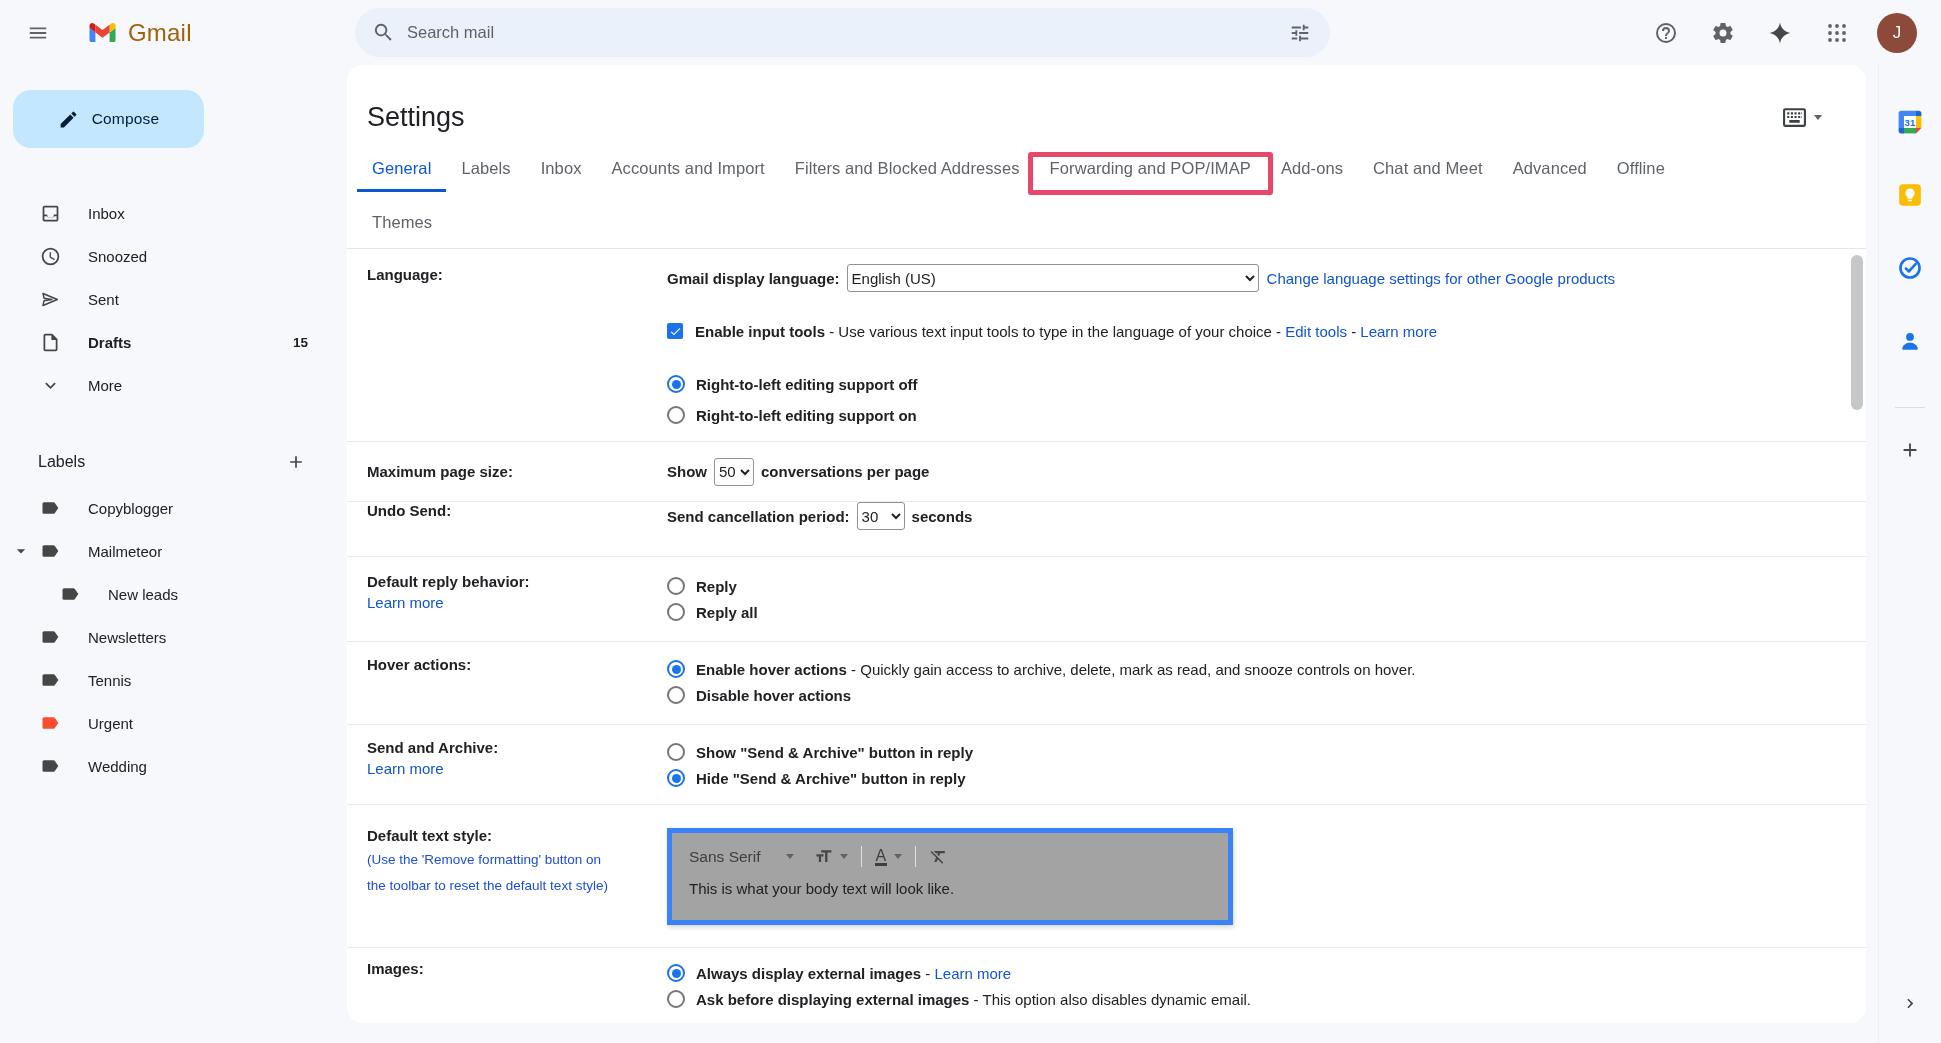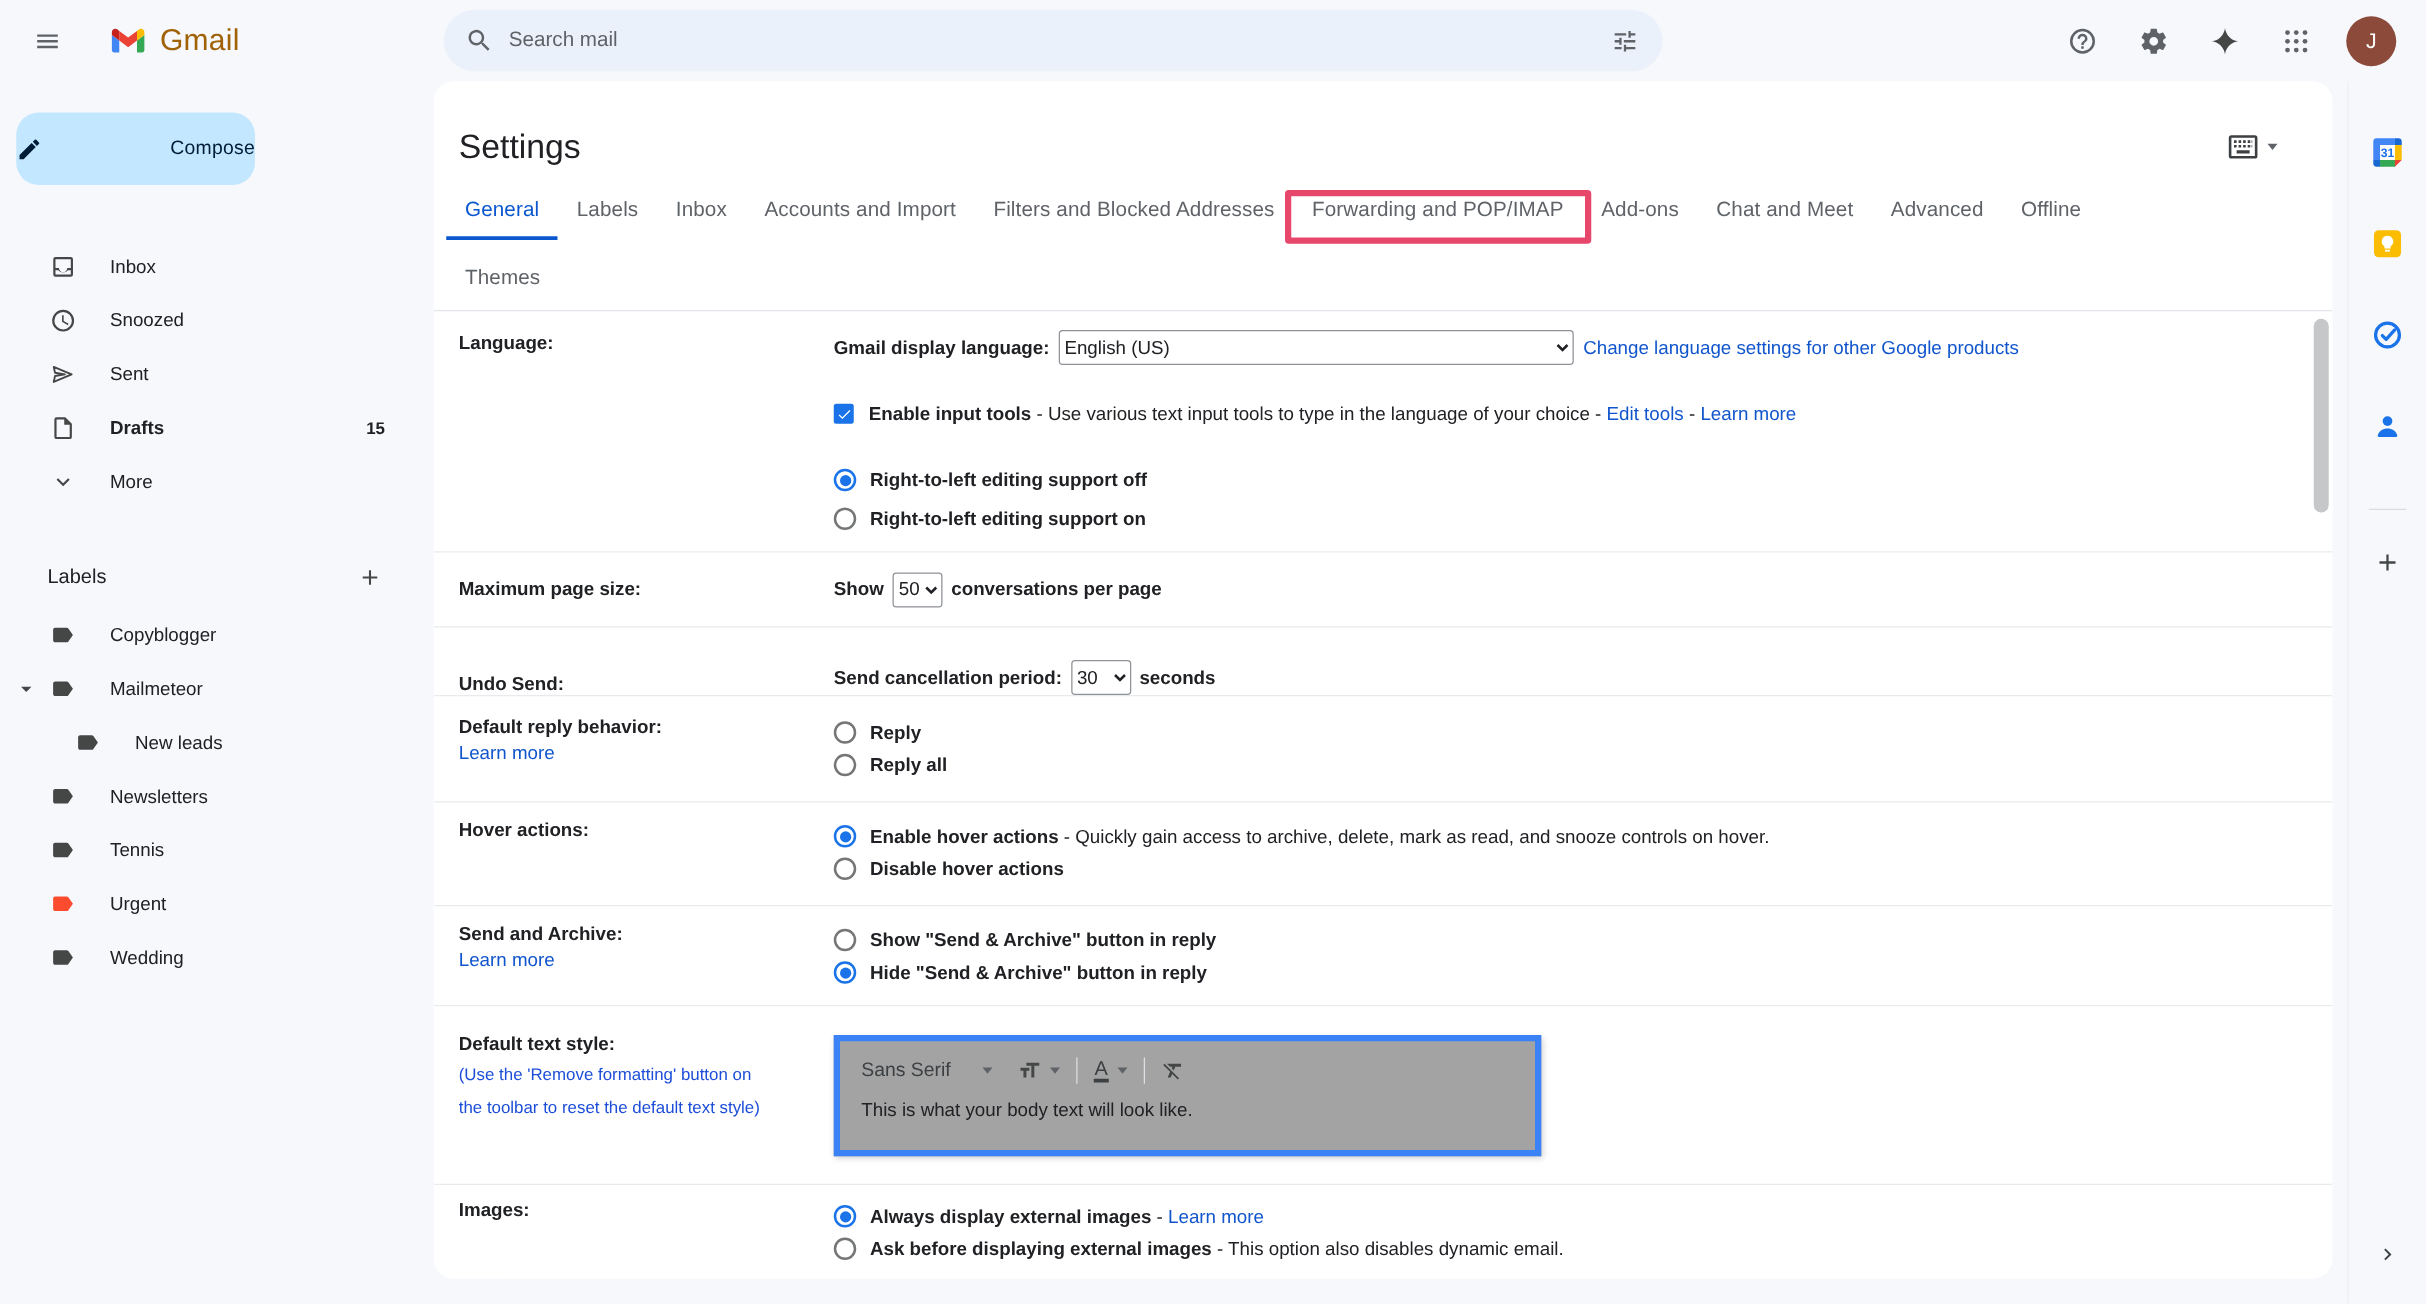--- a/index.html
+++ b/index.html
@@ -28,21 +28,21 @@
 .tune-btn svg{width:22px;height:22px}
 .header-right{position:absolute;right:24px;top:0;height:65px;display:flex;align-items:center}
 .hicon{width:40px;height:40px;margin-left:17px;display:flex;align-items:center;justify-content:center;border-radius:50%;cursor:pointer}
 .hicon svg{width:24px;height:24px}
 .avatar{width:40px;height:40px;margin-left:20px;border-radius:50%;background:var(--avatar-bg);color:#fff;
   display:flex;align-items:center;justify-content:center;font-size:17px;cursor:pointer}
 
 
 .sidebar{position:absolute;left:0;top:65px;width:347px;bottom:0}
 .compose{position:absolute;left:13px;top:25px;width:191px;height:58px;border-radius:18px;background:var(--compose-bg);
-  display:flex;align-items:center;justify-content:space-between;gap:13px;cursor:pointer}
+  display:flex;align-items:center;justify-content:center;gap:13px;cursor:pointer}
 .compose svg{width:21px;height:21px}
 .compose-label{font-size:15.5px;font-weight:500;color:#001d35;letter-spacing:.2px}
 .nav{position:absolute;top:128px;left:0;width:332px}
 .nav-item{position:relative;height:40px;margin-bottom:3px;display:flex;align-items:center;padding-left:38px;
   border-radius:0 20px 20px 0;cursor:pointer;font-size:15px;color:#202124}
 .nav-icon{width:24px;height:24px;display:flex;align-items:center;justify-content:center;color:#444746}
 .nav-icon svg{width:21px;height:21px}
 .label-item .nav-icon svg{width:20px;height:20px}
 .nav-label{margin-left:26px}
 .nav-item.bold .nav-label,.nav-item.bold .nav-count{font-weight:700}
@@ -97,21 +97,21 @@
 .lang-select{width:412px;margin-left:7px}
 .small-select{margin:0 7px}
 
 .row-language{height:192px}
 .row-language .rlabel{padding-top:17px}
 .row-language .rcontent{padding-top:15px}
 .l-line2{margin-top:26px;height:26px}
 .l-line3{margin-top:27px;height:26px}
 .l-line4{margin-top:5px;height:26px}
 .row-max{height:60px;align-items:center}
-.row-undo{height:55px;align-items:flex-end}
+.row-undo{height:55px;align-items:flex-start}
 .row-reply{height:85px}
 .row-reply .rlabel,.row-reply .rcontent{padding-top:16px}
 .row-hover{height:83px}
 .row-hover .rlabel,.row-hover .rcontent{padding-top:14px}
 .row-send{height:80px}
 .row-send .rlabel,.row-send .rcontent{padding-top:14px}
 .row-style{height:143px}
 .row-style .rlabel{padding-top:22px}
 .row-style .rcontent{padding-top:23px}
 .row-images{height:70px}

